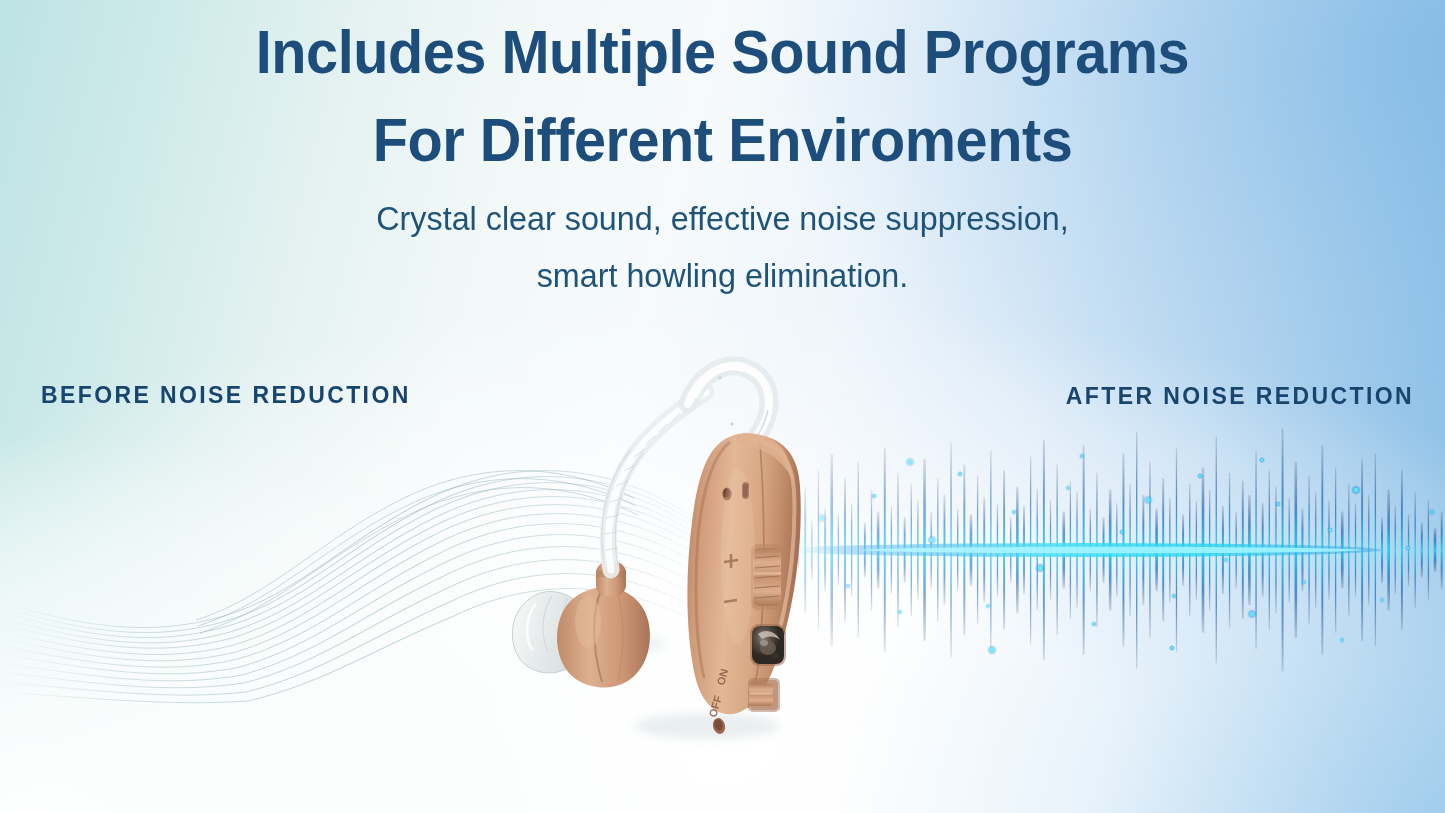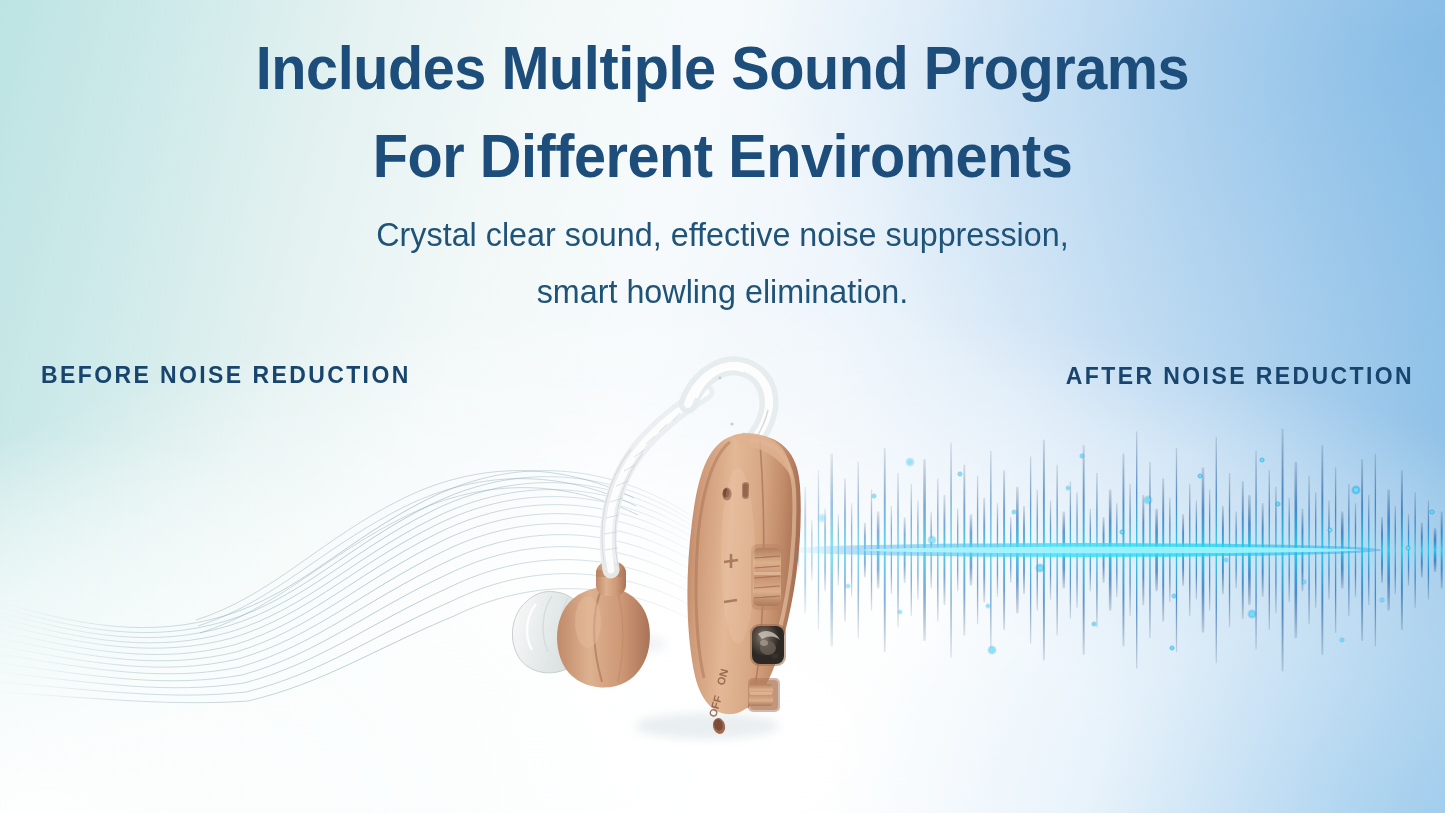--- a/index.html
+++ b/index.html
@@ -35,21 +35,21 @@
     position:absolute; inset:0;
     background:radial-gradient(62% 62% at 2% 100%, rgba(255,255,255,0.95) 0%, rgba(248,253,252,0.6) 42%, rgba(255,255,255,0) 75%);
   }
   .bg-bottomright-tint{
     position:absolute; inset:0;
     background:radial-gradient(55% 62% at 100% 100%, rgba(150,200,236,0.62) 0%, rgba(160,205,238,0.2) 45%, rgba(255,255,255,0) 78%);
   }
 
   
   .headline-wrap{
-    position:absolute; left:0; right:0; top:24px;
+    position:absolute; left:0; right:0; top:8px;
     text-align:center; z-index:12;
   }
   .headline{
     color:#1d4d7a;
     font-family:"Liberation Sans Narrow","Liberation Sans",sans-serif;
     font-weight:bold;
     font-size:62px;
     line-height:1.42;
     letter-spacing:-0.5px;
     transform:scaleX(0.93);
@@ -68,20 +68,21 @@
   
   .side-label{
     position:absolute;
     color:#17456e;
     font-family:"Liberation Sans Narrow","Liberation Sans",sans-serif;
     font-weight:bold;
     font-size:23px;
     letter-spacing:2.4px;
     white-space:nowrap;
     z-index:12;
+    margin-top:20px;
   }
   .label-before{ left:41px; top:362px; }
   .label-after { right:31px; top:363px; }
 
   
   .noise-wave{
     position:absolute; left:0; top:388px;
     width:720px; height:320px; z-index:4;
   }
   .clean-wave{

